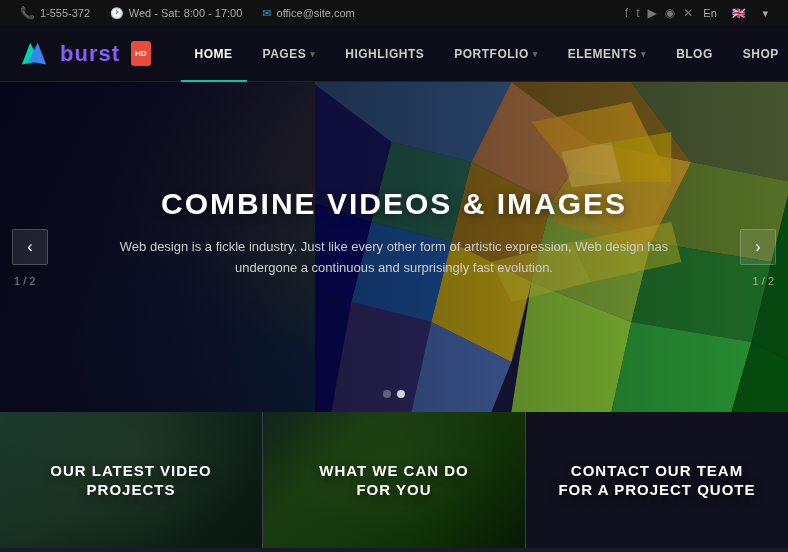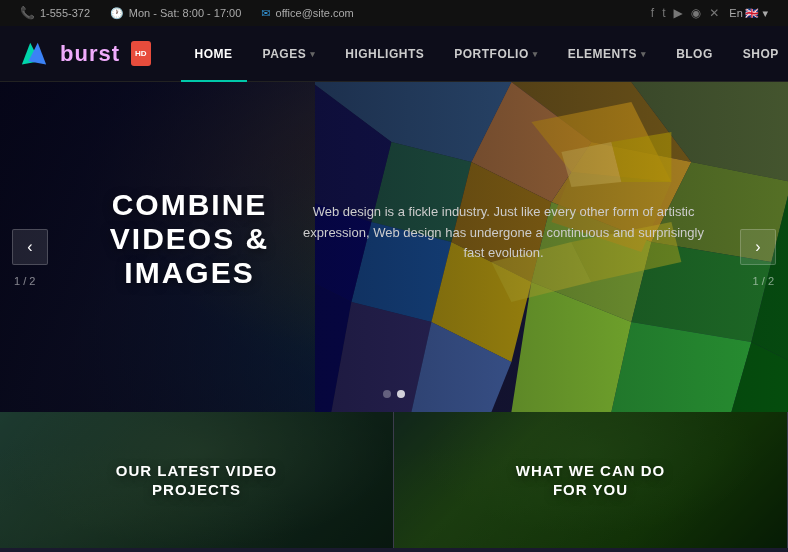--- a/index.html
+++ b/index.html
@@ -16,21 +16,21 @@
       justify-content: space-between;
     }
     .top-bar-left { display: flex; gap: 20px; align-items: center; }
     .top-bar-item { display: flex; align-items: center; gap: 5px; color: #aaa; }
     .top-bar-item .icon-small { color: #e74c3c; font-size: 12px; }
     .top-bar-item .icon-clock { color: #27ae60; }
     .top-bar-item .icon-mail { color: #3498db; }
     .top-bar-right { display: flex; align-items: center; gap: 10px; }
     .social-icons { display: flex; gap: 8px; }
     .social-icon { color: #777; font-size: 12px; cursor: pointer; }
-    .lang-selector { color: #aaa; font-size: 11px; display: flex; align-items: center; gap: 3px; cursor: pointer; }
+    .lang-selector { color: #aaa; font-size: 11px; display: flex; align-items: center; gap: 16px; cursor: pointer; }
 
     
     nav {
       background: #0d0d1a;
       padding: 0 20px;
       display: flex;
       align-items: center;
       height: 56px;
       border-bottom: 1px solid #222;
     }
@@ -45,21 +45,21 @@
       transform: rotate(-10deg);
     }
     .logo-wing-right {
       width: 0; height: 0;
       border-left: 6px solid transparent;
       border-right: 12px solid transparent;
       border-bottom: 20px solid #3b82f6;
       position: absolute; left: 10px; top: 0;
       transform: rotate(10deg);
     }
-    .logo-text { font-size: 22px; font-weight: 900; color: #f0abfc; letter-spacing: 1px; }
+    .logo-text { font-size: 22px; font-weight: 900; color: #8b5cf6; letter-spacing: 1px; }
     .logo-badge { background: #e74c3c; color: #fff; font-size: 8px; padding: 8px 4px; border-radius: 3px; margin-left: 3px; font-weight: bold; vertical-align: super; }
 
     .nav-menu { display: flex; align-items: center; flex: 1; gap: 2px; }
     .nav-item {
       color: #ccc;
       font-size: 12px;
       font-weight: 600;
       padding: 0 14px;
       height: 56px;
       display: flex;
@@ -110,21 +110,21 @@
     }
     .hero-overlay {
       position: absolute;
       inset: 0;
       background: linear-gradient(to right, rgba(5,5,20,0.85) 0%, rgba(5,5,20,0.5) 45%, rgba(5,5,20,0.1) 100%);
     }
     .hero-content {
       position: absolute;
       left: 0; right: 0; top: 0; bottom: 0;
       display: flex;
-      flex-direction: row;
+      flex-direction: column;
       align-items: center;
       justify-content: center;
       text-align: center;
       padding: 0 80px;
     }
     .hero-title {
       font-size: 30px;
       font-weight: 900;
       color: #fff;
       text-transform: uppercase;
@@ -267,21 +267,21 @@
 <body>
 
 <div class="top-bar">
   <div class="top-bar-left">
     <div class="top-bar-item">
       <span class="icon-small">📞</span>
       <span>1-555-372</span>
     </div>
     <div class="top-bar-item">
       <span class="icon-clock">🕐</span>
-      <span>Mon - Sat: 8:00 - 17:00</span>
+      <span>Wed - Sat: 8:00 - 17:00</span>
     </div>
     <div class="top-bar-item">
       <span class="icon-mail">✉</span>
       <span>office@site.com</span>
     </div>
   </div>
   <div class="top-bar-right">
     <div class="social-icons">
       <span class="social-icon">f</span>
       <span class="social-icon">t</span>
@@ -408,13 +408,21 @@
   <div class="card-divider"></div>
   <div class="card">
     <div class="card-bg"></div>
     <div class="card-texture"></div>
     <div class="card-overlay"></div>
     <div class="card-content">
       <div class="card-title">WHAT WE CAN DO<br>FOR YOU</div>
     </div>
   </div>
   <div class="card-divider"></div>
+  <div class="card">
+    <div class="card-bg"></div>
+    <div class="card-texture"></div>
+    <div class="card-overlay"></div>
+    <div class="card-content">
+      <div class="card-title">CONTACT OUR TEAM<br>FOR A PROJECT QUOTE</div>
+    </div>
+  </div>
 </div>
 
 </body></html>

